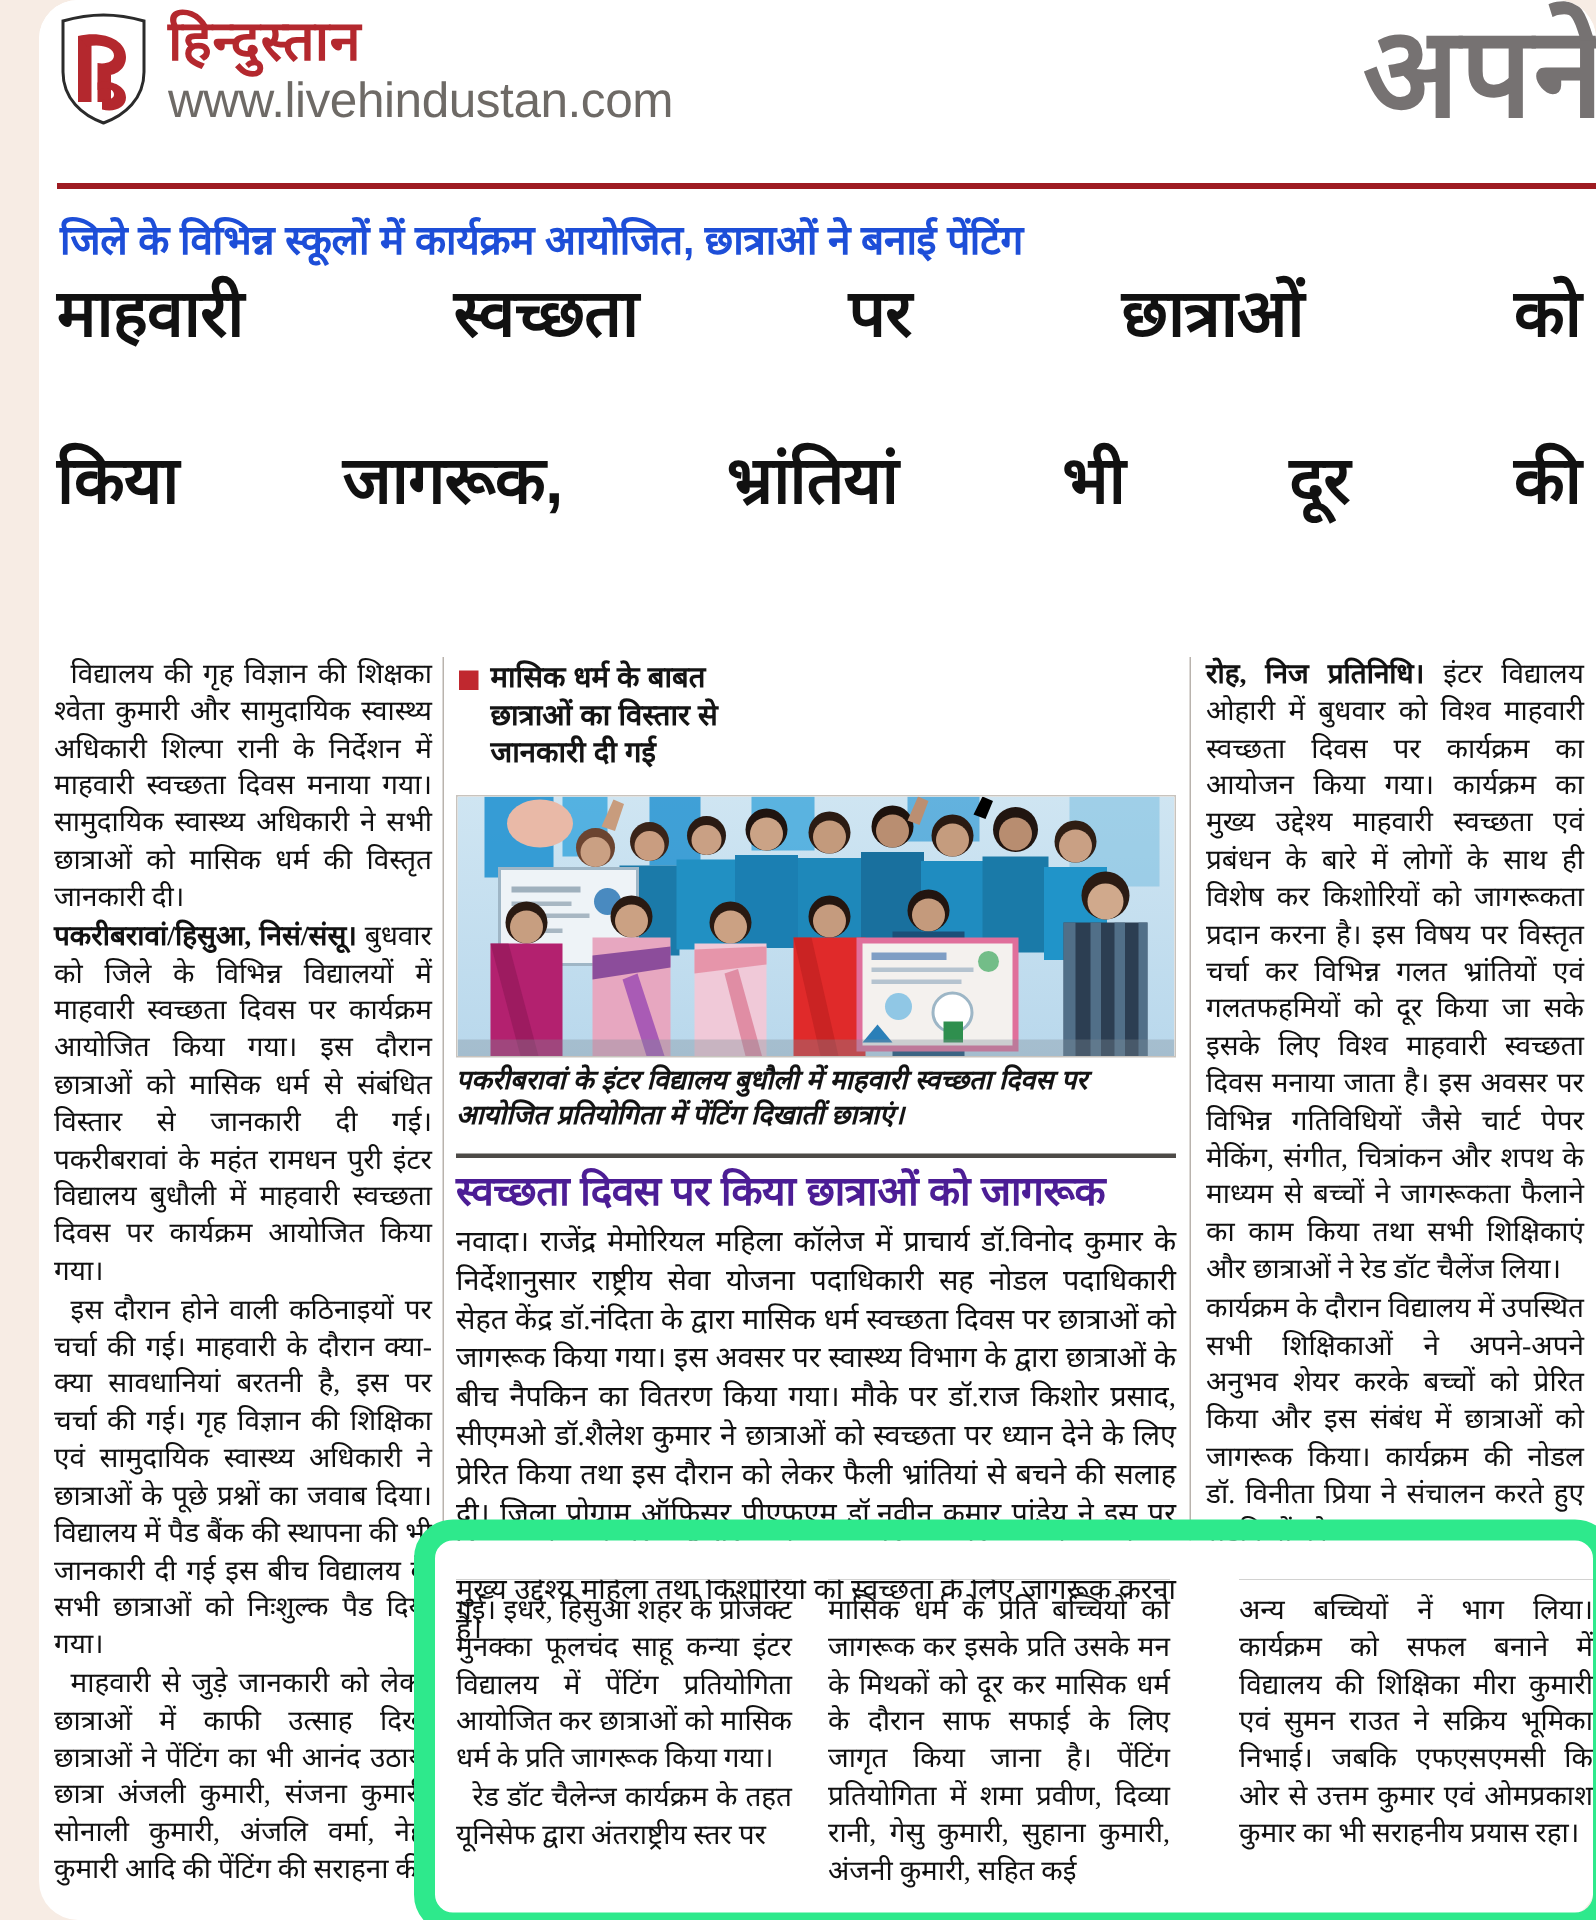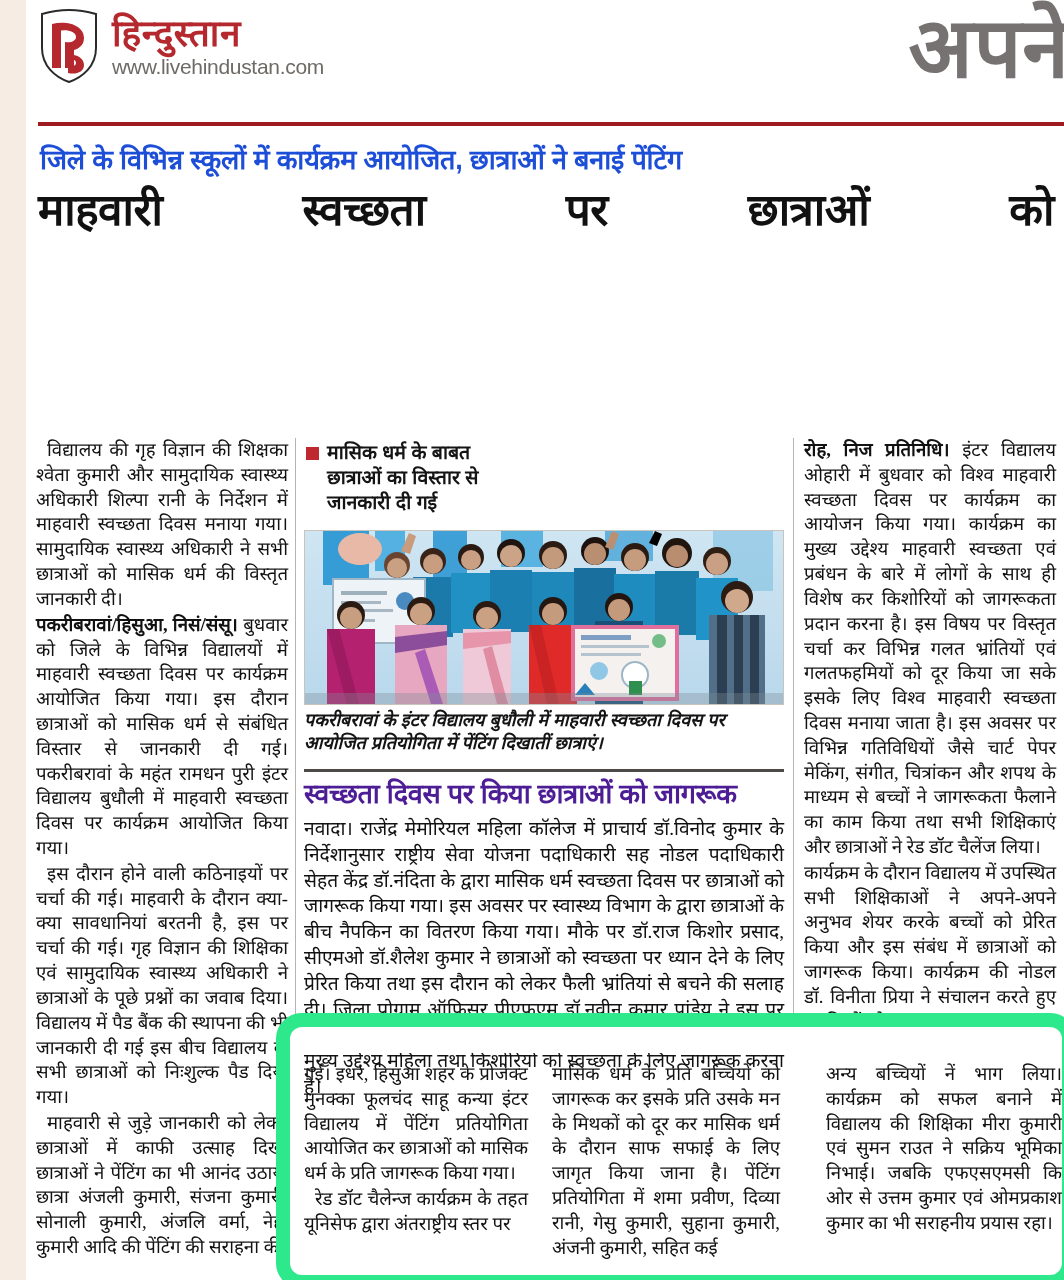--- a/index.html
+++ b/index.html
@@ -9,37 +9,38 @@
     font-family:"Liberation Serif","DejaVu Serif",serif;
     overflow:hidden;
     position:relative;
   }
   
   #paper{
     position:absolute;
     left:26px;top:0;width:1038px;height:1280px;
     background:#ffffff;
     overflow:hidden;
+    border-radius:26px;
   }
   
   #masthead{
     position:absolute;left:0;top:0;width:1038px;height:118px;
     background:#fff;
   }
   #logo-block{position:absolute;left:12px;top:8px;display:flex;align-items:center;gap:12px;}
   #shield{width:62px;height:76px;flex:none;}
   #brand-text{display:flex;flex-direction:column;line-height:1;}
   #brand-hindi{
     font-family:"Liberation Sans","DejaVu Sans",sans-serif;
     font-weight:bold;font-size:37px;color:#b4282e;letter-spacing:.5px;
     margin-bottom:4px;
   }
   #brand-url{
     font-family:"Liberation Sans","DejaVu Sans",sans-serif;
-    font-size:21px;color:#6e6a66;letter-spacing:-.3px;
+    font-size:33px;color:#6e6a66;letter-spacing:-.3px;
   }
   #masthead-right{
     position:absolute;right:-6px;top:4px;
     font-family:"Liberation Sans","DejaVu Sans",sans-serif;
     font-weight:bold;font-size:84px;color:#767272;
     letter-spacing:1px;white-space:nowrap;line-height:1.05;
   }
   #rule-red{
     position:absolute;left:12px;top:122px;width:1026px;height:4px;background:#9e1b22;
   }
@@ -146,20 +147,21 @@
         <div id="brand-url">www.livehindustan.com</div>
       </div>
     </div>
     <div id="masthead-right">अपने</div>
   </div>
   <div id="rule-red"></div>
 
   <div id="kicker">जिले के विभिन्न स्कूलों में कार्यक्रम आयोजित, छात्राओं ने बनाई पेंटिंग</div>
   <div id="headline">
     <span class="hl-line">माहवारी स्वच्छता पर छात्राओं को</span>
+    <span class="hl-line">किया जागरूक, भ्रांतियां भी दूर की</span>
   </div>
 
   <div id="cols">
 
     <div class="vrule" style="left:259px;height:600px;"></div>
     <div class="vrule" style="left:757px;height:600px;"></div>
 
     <div class="col" id="col-left">
       <p class="p ind">विद्यालय की गृह विज्ञान की शिक्षका श्वेता कुमारी और सामुदायिक स्वास्थ्य अधिकारी शिल्पा रानी के निर्देशन में माहवारी स्वच्छता दिवस मनाया गया। सामुदायिक स्वास्थ्य अधिकारी ने सभी छात्राओं को मासिक धर्म की विस्तृत जानकारी दी।</p>
       <p class="p"><span class="lead">पकरीबरावां/हिसुआ, निसं/संसू।</span> <span>बुधवार को जिले के विभिन्न विद्यालयों में माहवारी स्वच्छता दिवस पर कार्यक्रम आयोजित किया गया। इस दौरान छात्राओं को मासिक धर्म से संबंधित विस्तार से जानकारी दी गई। पकरीबरावां के महंत रामधन पुरी इंटर विद्यालय बुधौली में माहवारी स्वच्छता दिवस पर कार्यक्रम आयोजित किया गया।</span></p>

